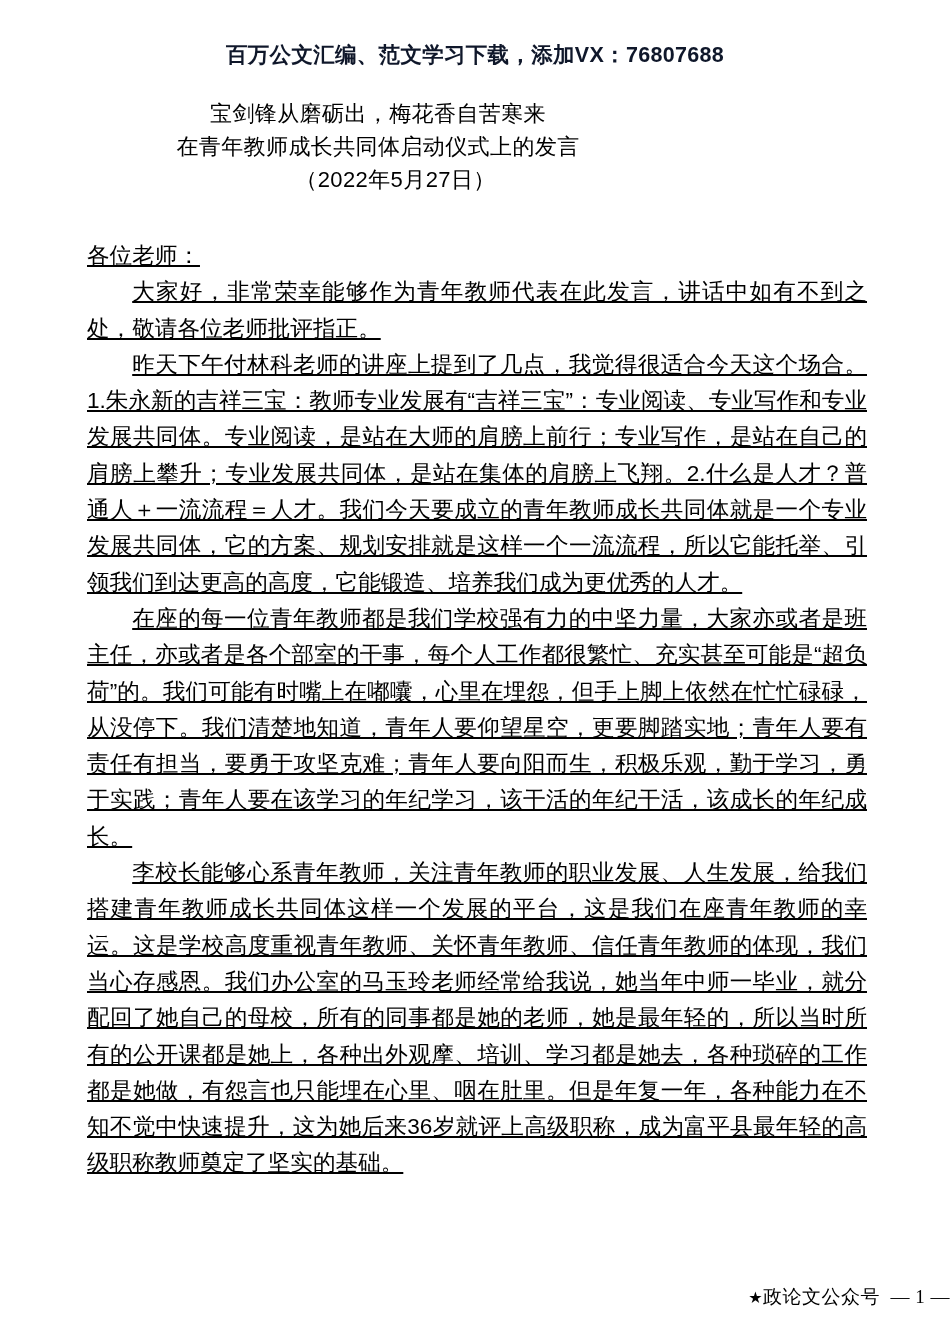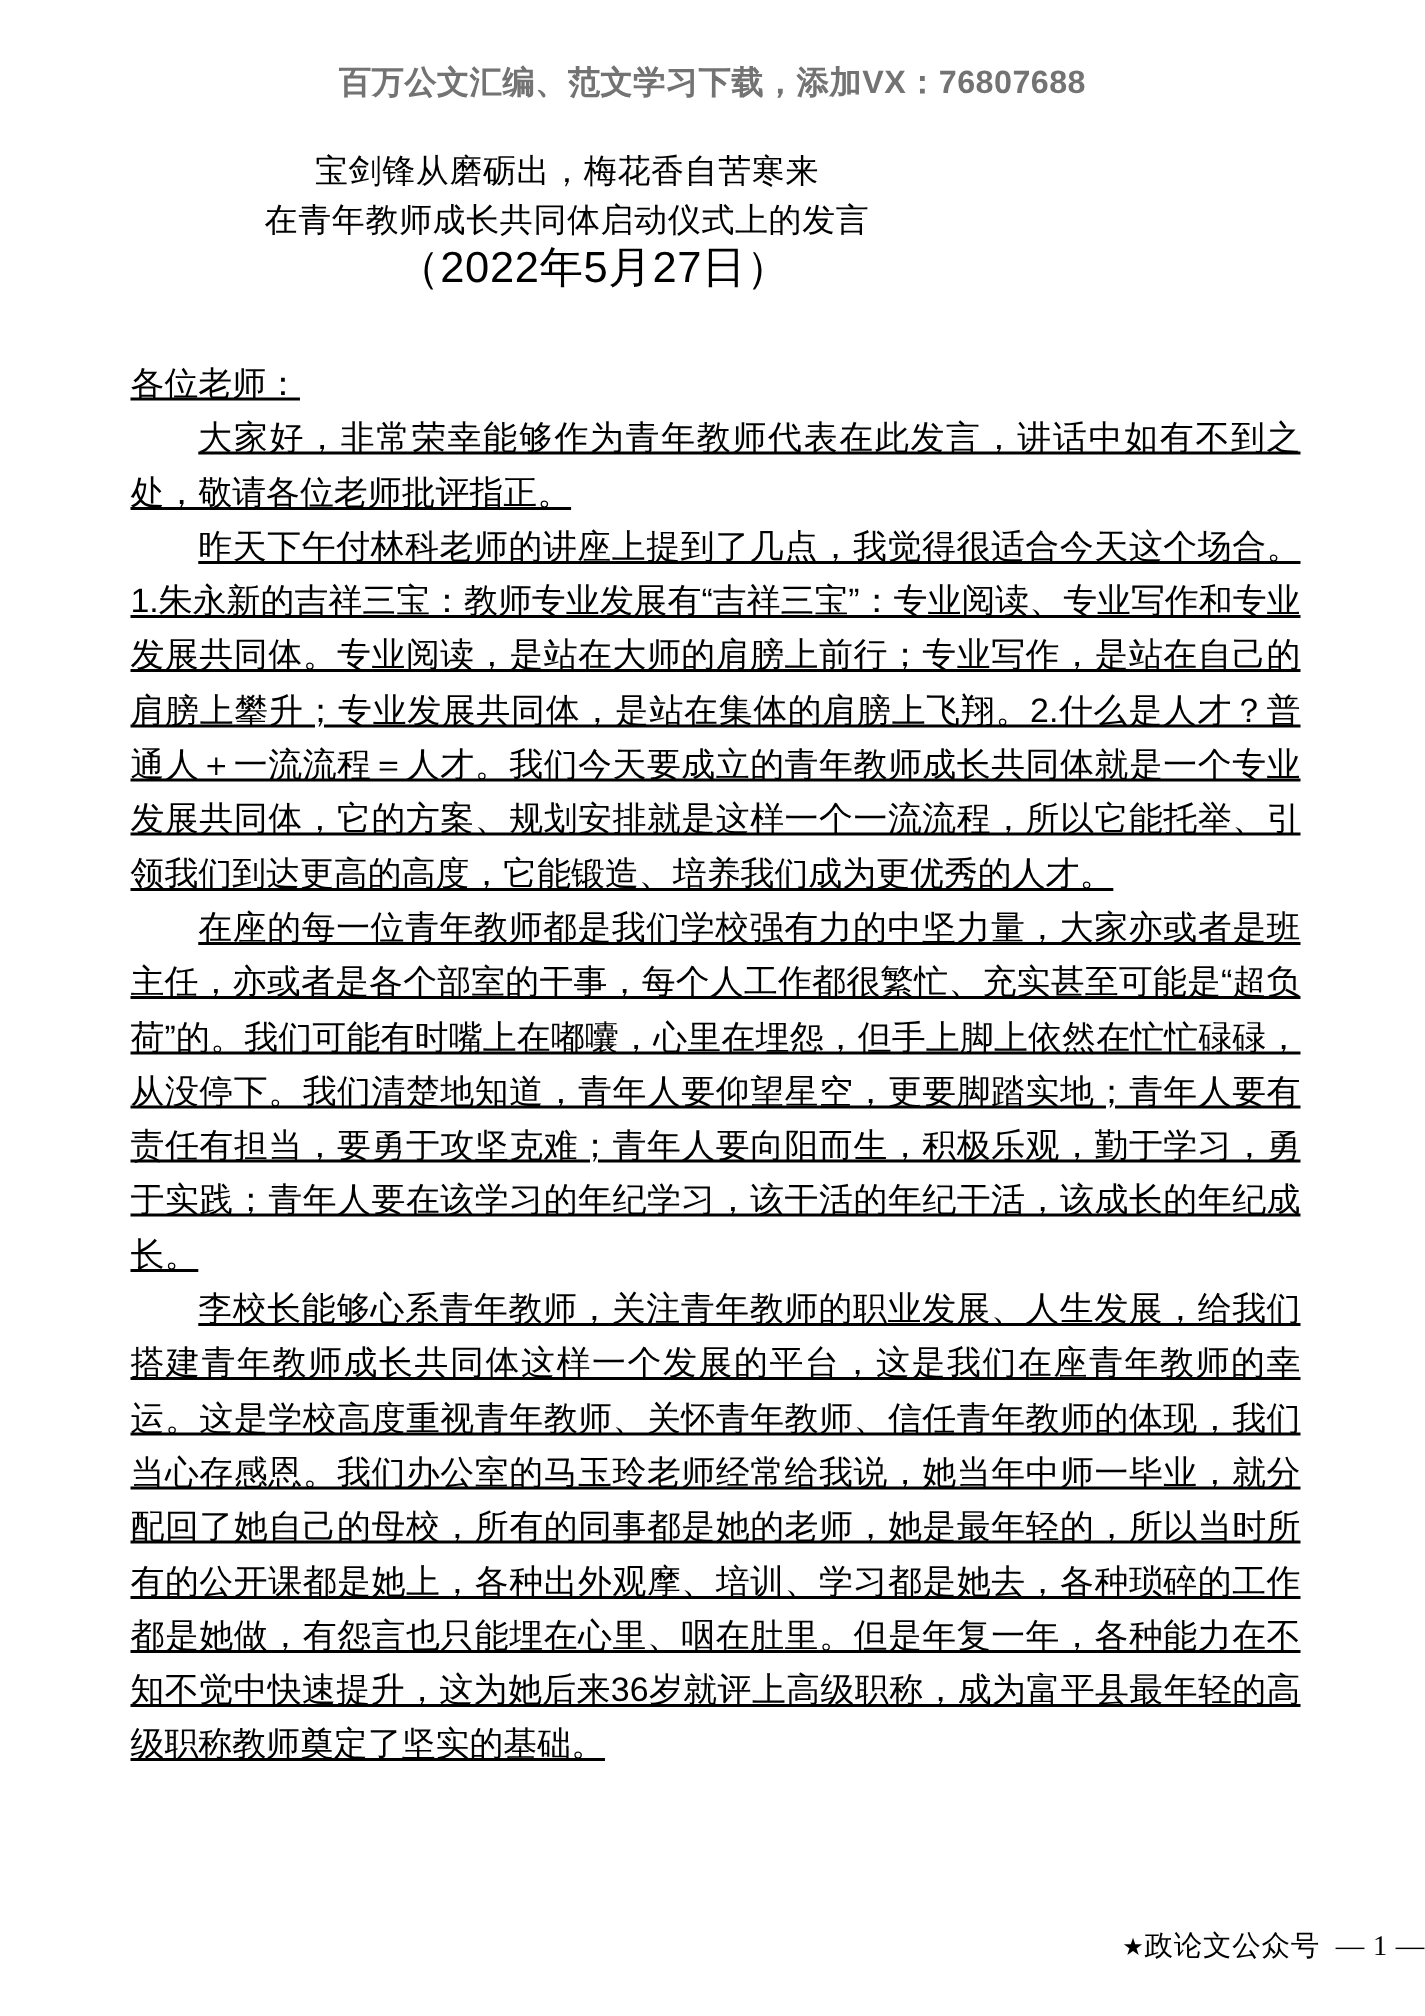--- a/index.html
+++ b/index.html
@@ -23,21 +23,21 @@
     box-sizing: border-box;
   }
 
   
   .promo-header {
     position: absolute;
     top: 43px;
     left: 0;
     width: 950px;
     text-align: center;
-    color: #737373;
+    color: #0f172a;
     font-size: 21.5px;
     font-weight: bold;
     letter-spacing: 0.3px;
     line-height: 1.2;
     white-space: nowrap;
   }
 
   
   .title-block {
     position: absolute;
@@ -46,21 +46,21 @@
     width: 756px;
     text-align: center;
   }
   .title-line {
     font-size: 22px;
     line-height: 33px;
     font-weight: normal;
     letter-spacing: 0.4px;
   }
   .title-date {
-    font-size: 29px;
+    font-size: 22px;
     line-height: 33px;
     letter-spacing: 0.4px;
     padding-left: 35px;
   }
 
   
   .body-wrap {
     position: absolute;
     top: 238px;
     left: 87px;

